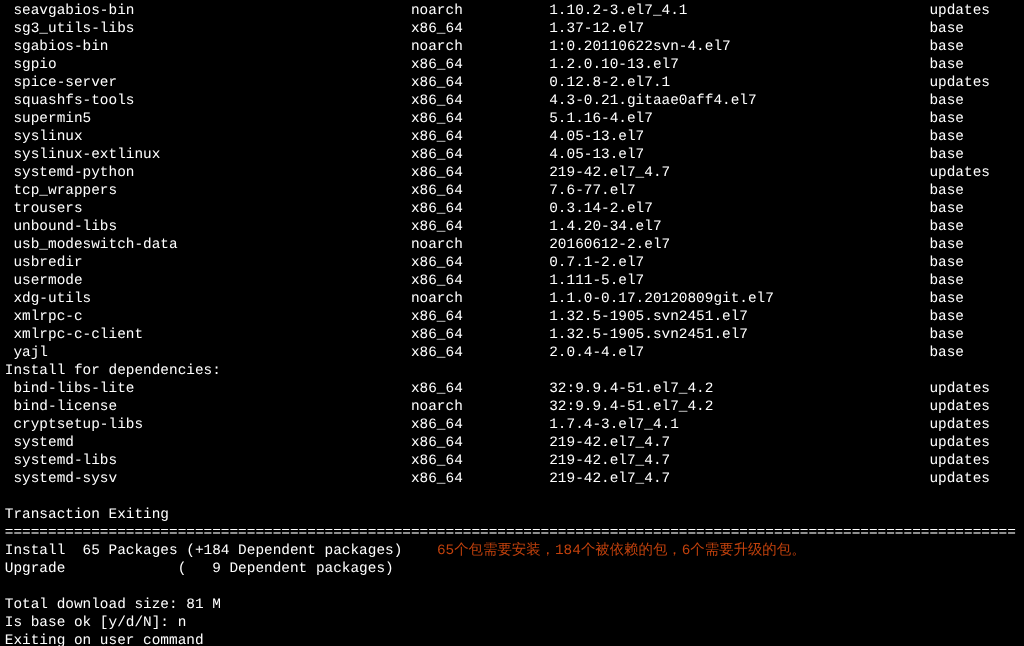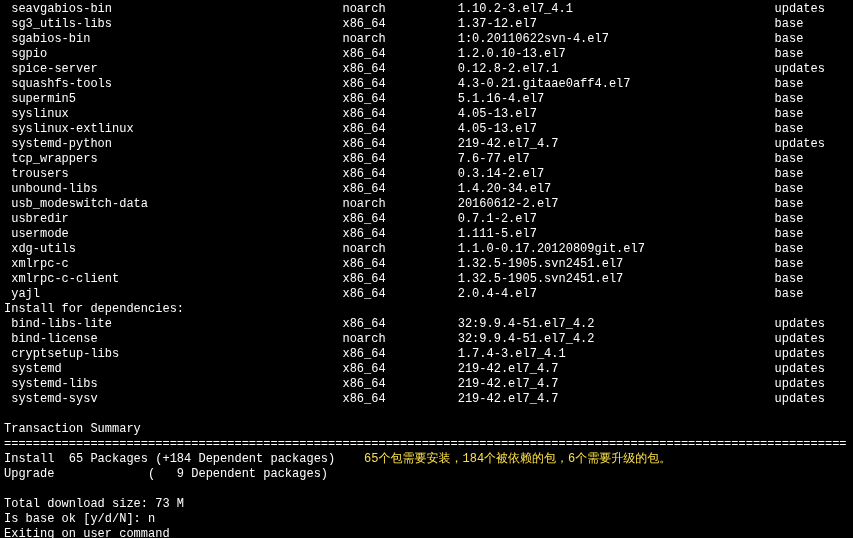--- a/index.html
+++ b/index.html
@@ -7,21 +7,21 @@
     color: #fff;
     font-family: "Courier New", monospace;
     font-size: 12px;
     line-height: 15px;
     margin: 0;
     padding: 2px 4px;
     width: 853px;
     box-sizing: border-box;
   }
   .row { white-space: pre; }
-  .red { color: #fde047; }
+  .red { color: #c2410c; }
 </style>
 </head>
 <body>
 
 <div id="pkg-list">
     <div class="row"> seavgabios-bin                                noarch          1.10.2-3.el7_4.1                            updates     37 k</div>
     <div class="row"> sg3_utils-libs                                x86_64          1.37-12.el7                                 base        64 k</div>
     <div class="row"> sgabios-bin                                   noarch          1:0.20110622svn-4.el7                       base       7.1 k</div>
     <div class="row"> sgpio                                         x86_64          1.2.0.10-13.el7                             base        13 k</div>
     <div class="row"> spice-server                                  x86_64          0.12.8-2.el7.1                              updates    398 k</div>
@@ -44,20 +44,20 @@
 <div class="row">Install for dependencies:</div>
 <div id="upd-list">
     <div class="row"> bind-libs-lite                                x86_64          32:9.9.4-51.el7_4.2                         updates    733 k</div>
     <div class="row"> bind-license                                  noarch          32:9.9.4-51.el7_4.2                         updates     84 k</div>
     <div class="row"> cryptsetup-libs                               x86_64          1.7.4-3.el7_4.1                             updates    223 k</div>
     <div class="row"> systemd                                       x86_64          219-42.el7_4.7                              updates    5.2 M</div>
     <div class="row"> systemd-libs                                  x86_64          219-42.el7_4.7                              updates    376 k</div>
     <div class="row"> systemd-sysv                                  x86_64          219-42.el7_4.7                              updates     71 k</div>
   </div>
 <div class="row">&nbsp;</div>
-<div class="row">Transaction Summary</div>
+<div class="row">Transaction Exiting</div>
 <div class="row">=====================================================================================================================</div>
 <div class="row"><span>Install  65 Packages (+184 Dependent packages)</span>    <span class="red">65个包需要安装，184个被依赖的包，6个需要升级的包。</span></div>
 <div class="row">Upgrade             (   9 Dependent packages)</div>
 <div class="row">&nbsp;</div>
-<div class="row">Total download size: 73 M</div>
+<div class="row">Total download size: 81 M</div>
 <div class="row">Is base ok [y/d/N]: n</div>
 <div class="row">Exiting on user command</div>
 
 </body></html>

